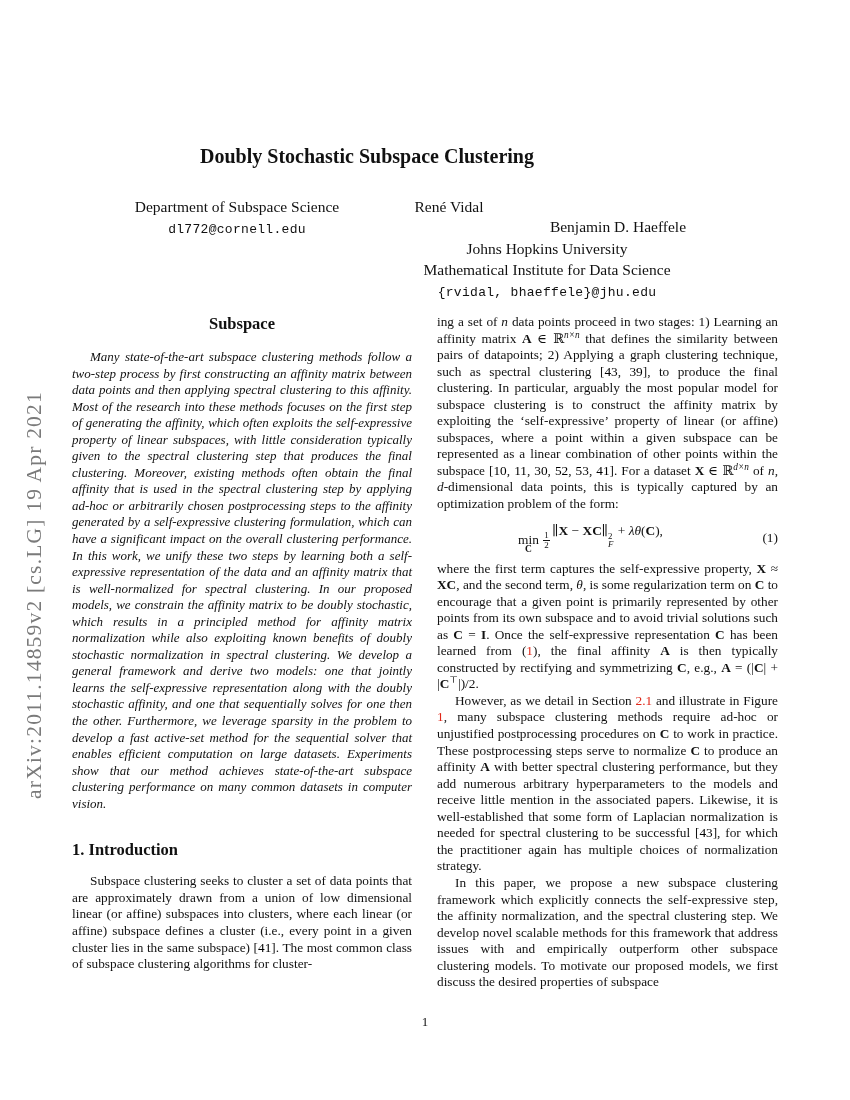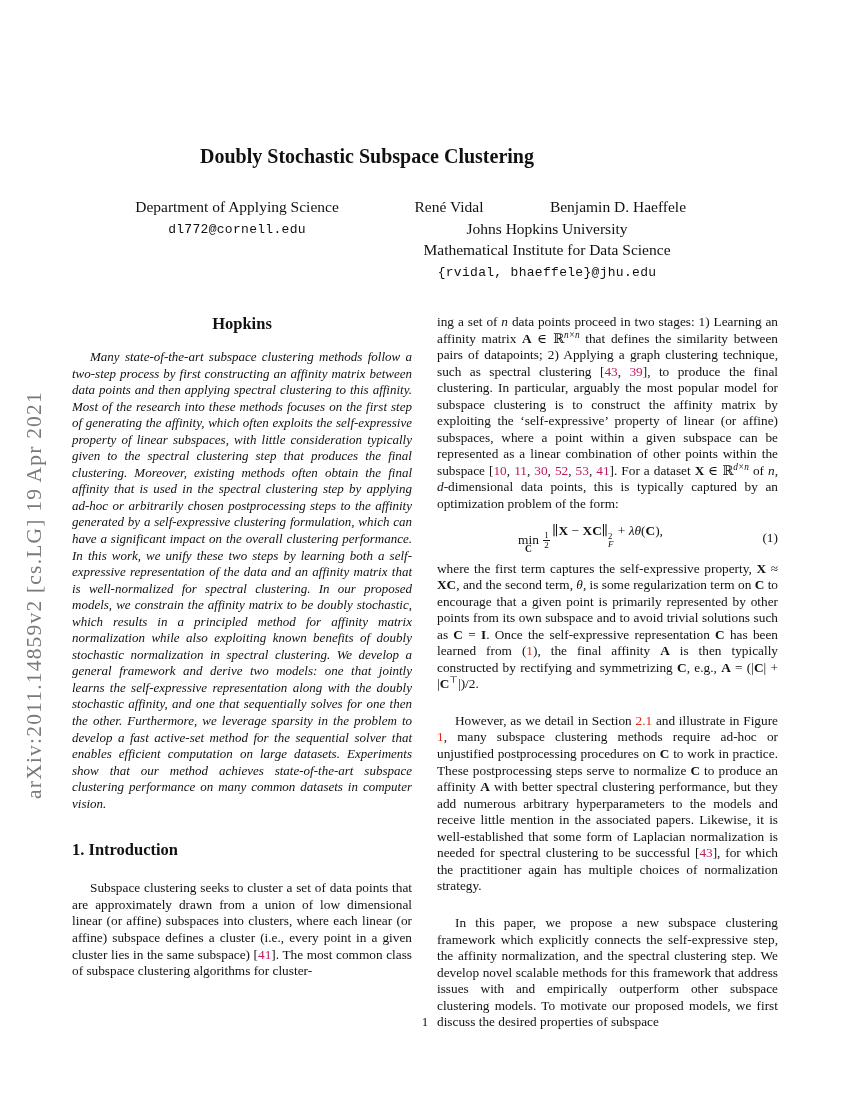--- a/index.html
+++ b/index.html
@@ -15,34 +15,34 @@
   .title{
     position:absolute;top:145px;left:0;width:734px;text-align:center;
     font-size:20px;font-weight:bold;
   }
   .authors{position:absolute;top:196px;left:0;width:850px;}
   .author-group{position:absolute;text-align:center;}
   .author-group.g1{left:72px;width:330px;}
   .author-group.g2{left:372px;width:350px;}
   .names-row{display:flex;justify-content:space-between;padding:0 6px;}
   .names-row .nm1{width:42%;text-align:center;}
-  .names-row .nm2{width:58%;text-align:center;}
+  .names-row .nm2{width:58%;text-align:center;margin-top:20px;}
   .author-name,.affil-line{font-size:15.5px;line-height:21.5px;}
   .author-email{font-family:"Liberation Mono","DejaVu Sans Mono",monospace;font-size:13px;letter-spacing:.3px;margin-top:4px;}
   .col{position:absolute;width:340px;text-align:justify;}
   .col-left{left:72px;top:312px;}
   .col-right{left:437px;top:314px;width:341px;}
   .abstract-head{text-align:center;font-weight:bold;font-size:16.5px;margin:2px 0 15px 0;}
   .abstract-text{font-style:italic;font-size:13px;line-height:16.55px;text-indent:18px;margin:0;}
   .section-head{font-weight:bold;font-size:16.5px;margin:28px 0 13px 0;text-align:left;}
   .body-p{font-size:13.3px;line-height:16.55px;margin:0;}
-  .indent{text-indent:18px;margin-top:20px;}
+  .indent{text-indent:18px;}
   .i{font-style:italic;}
   .b{font-weight:bold;}
-  .g{color:#be185d;}
+  .g{color:#000000;}
   .r{color:#e02718;}
   .sup{vertical-align:super;font-size:70%;font-style:italic;line-height:0;}
   .eq-row{display:flex;align-items:center;margin:10px 0 7px 0;font-size:13.4px;}
   .eq-center{flex:1;text-align:center;white-space:nowrap;}
   .eq-num{width:34px;text-align:right;}
   .minc{display:inline-flex;flex-direction:column;align-items:center;vertical-align:-9px;line-height:11px;margin-right:3px;justify-content:space-between;}
   .minc .min-word{font-size:13.4px;}
   .minc .min-sub{font-size:9.5px;font-weight:bold;line-height:9px;}
   .frac{display:inline-flex;flex-direction:column;align-items:center;font-size:9px;line-height:9px;vertical-align:-3px;margin:0 2px 0 1px;}
   .frac .num{border-bottom:1px solid #111;padding:0 1.5px;}
@@ -52,36 +52,36 @@
 </style>
 </head>
 <body>
 
 <div class="watermark">arXiv:2011.14859v2  [cs.LG]  19 Apr 2021</div>
 
 <div class="title">Doubly Stochastic Subspace Clustering</div>
 
 <div class="authors">
   <div class="author-group g1">
-    <div class="affil-line">Department of Applying Science</div>
+    <div class="affil-line">Department of Subspace Science</div>
     <div class="author-email">dl772@cornell.edu</div>
   </div>
   <div class="author-group g2">
     <div class="names-row">
       <span class="nm1 author-name">René Vidal</span>
       <span class="nm2 author-name">Benjamin D. Haeffele</span>
     </div>
     <div class="affil-line">Johns Hopkins University</div>
     <div class="affil-line">Mathematical Institute for Data Science</div>
     <div class="author-email">{rvidal, bhaeffele}@jhu.edu</div>
   </div>
 </div>
 
 <div class="col col-left">
-  <div class="abstract-head">Hopkins</div>
+  <div class="abstract-head">Subspace</div>
   <p class="abstract-text">Many state-of-the-art subspace clustering methods follow a two-step process by first constructing an affinity matrix between data points and then applying spectral clustering to this affinity. Most of the research into these methods focuses on the first step of generating the affinity, which often exploits the self-expressive property of linear subspaces, with little consideration typically given to the spectral clustering step that produces the final clustering. Moreover, existing methods often obtain the final affinity that is used in the spectral clustering step by applying ad-hoc or arbitrarily chosen postprocessing steps to the affinity generated by a self-expressive clustering formulation, which can have a significant impact on the overall clustering performance. In this work, we unify these two steps by learning both a self-expressive representation of the data and an affinity matrix that is well-normalized for spectral clustering. In our proposed models, we constrain the affinity matrix to be doubly stochastic, which results in a principled method for affinity matrix normalization while also exploiting known benefits of doubly stochastic normalization in spectral clustering. We develop a general framework and derive two models: one that jointly learns the self-expressive representation along with the doubly stochastic affinity, and one that sequentially solves for one then the other. Furthermore, we leverage sparsity in the problem to develop a fast active-set method for the sequential solver that enables efficient computation on large datasets. Experiments show that our method achieves state-of-the-art subspace clustering performance on many common datasets in computer vision.</p>
   <div class="section-head">1. Introduction</div>
   <p class="body-p indent"><span>Subspace clustering seeks to cluster a set of data points that are approximately drawn from a union of low dimensional linear (or affine) subspaces into clusters, where each linear (or affine) subspace defines a cluster (i.e., every point in a given cluster lies in the same subspace) [</span><span class="g">41</span><span>]. The most common class of subspace clustering algorithms for cluster-</span></p>
 </div>
 
 <div class="col col-right">
   <p class="body-p"><span>ing a set of </span><span class="i">n</span><span> data points proceed in two stages: 1) Learning an affinity matrix </span><span class="b">A</span><span> ∈ ℝ</span><span class="sup">n×n</span><span> that defines the similarity between pairs of datapoints; 2) Applying a graph clustering technique, such as spectral clustering [</span><span class="g">43</span><span>, </span><span class="g">39</span><span>], to produce the final clustering. In particular, arguably the most popular model for subspace clustering is to construct the affinity matrix by exploiting the ‘self-expressive’ property of linear (or affine) subspaces, where a point within a given subspace can be represented as a linear combination of other points within the subspace [</span><span class="g">10</span><span>, </span><span class="g">11</span><span>, </span><span class="g">30</span><span>, </span><span class="g">52</span><span>, </span><span class="g">53</span><span>, </span><span class="g">41</span><span>]. For a dataset </span><span class="b">X</span><span> ∈ ℝ</span><span class="sup">d×n</span><span> of </span><span class="i">n</span><span>, </span><span class="i">d</span><span>-dimensional data points, this is typically captured by an optimization problem of the form:</span></p>
 
   <div class="eq-row">
     <span class="eq-center"><span class="minc">

